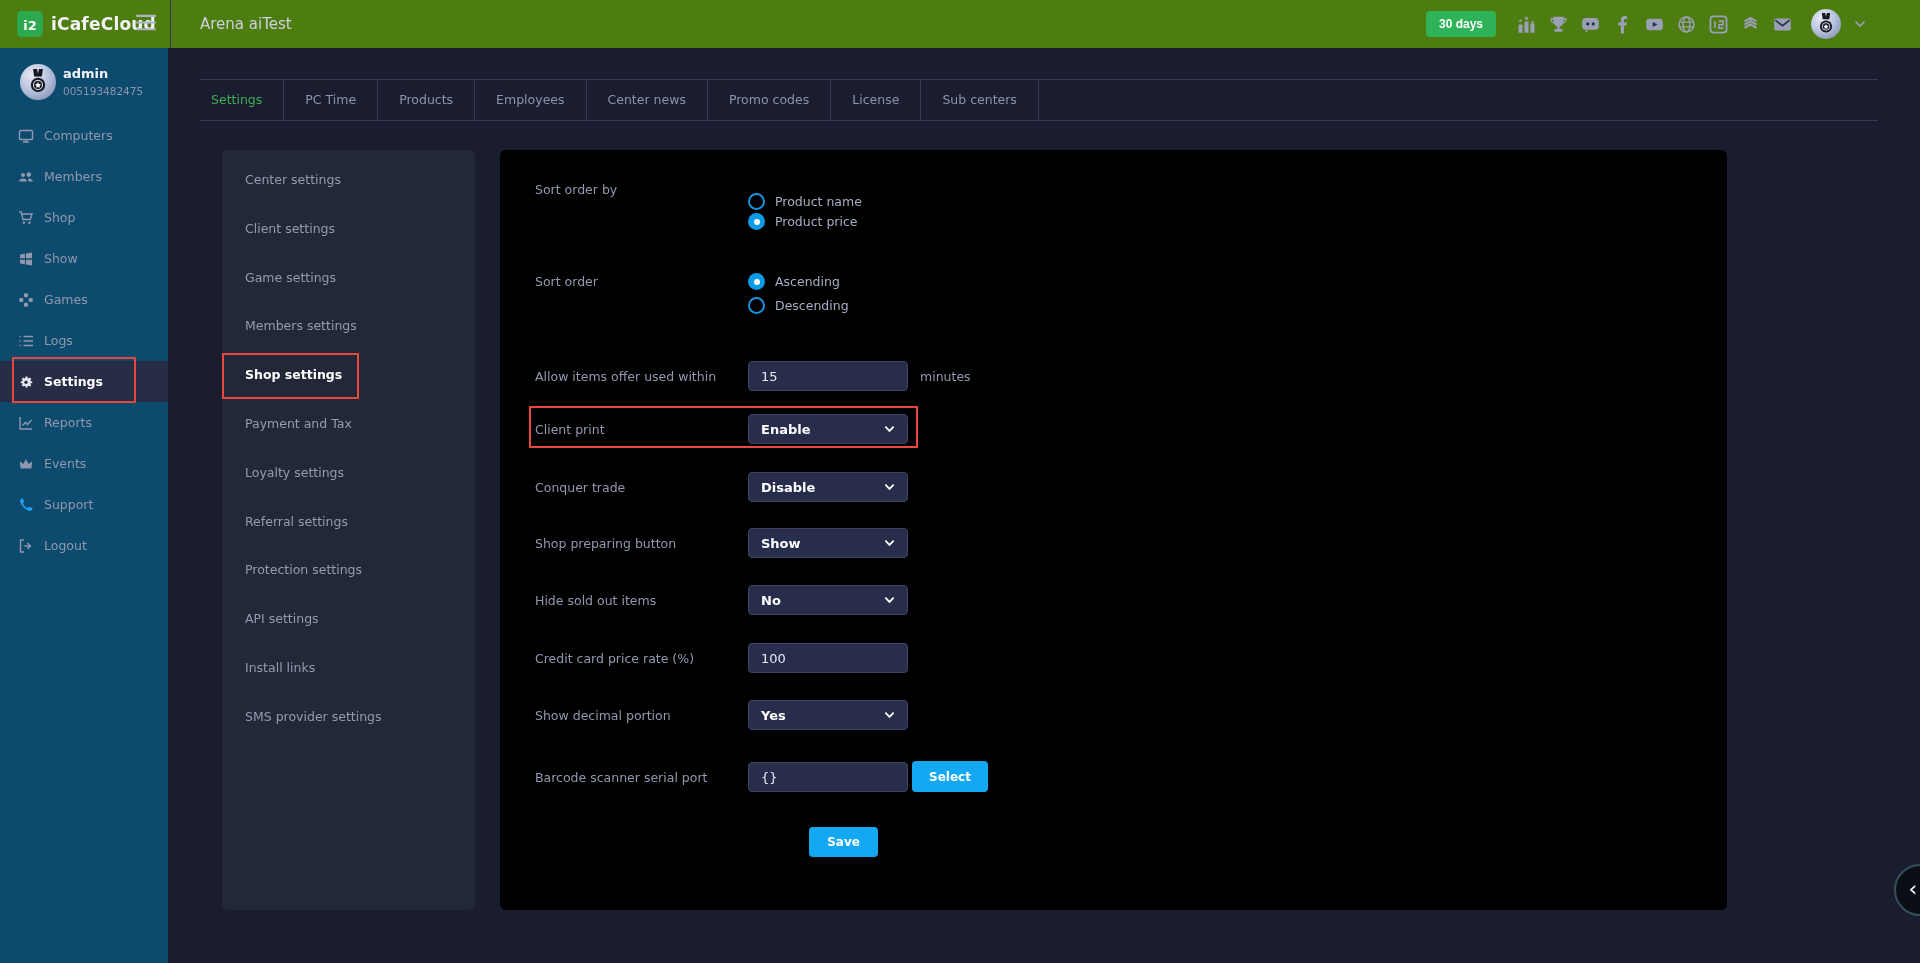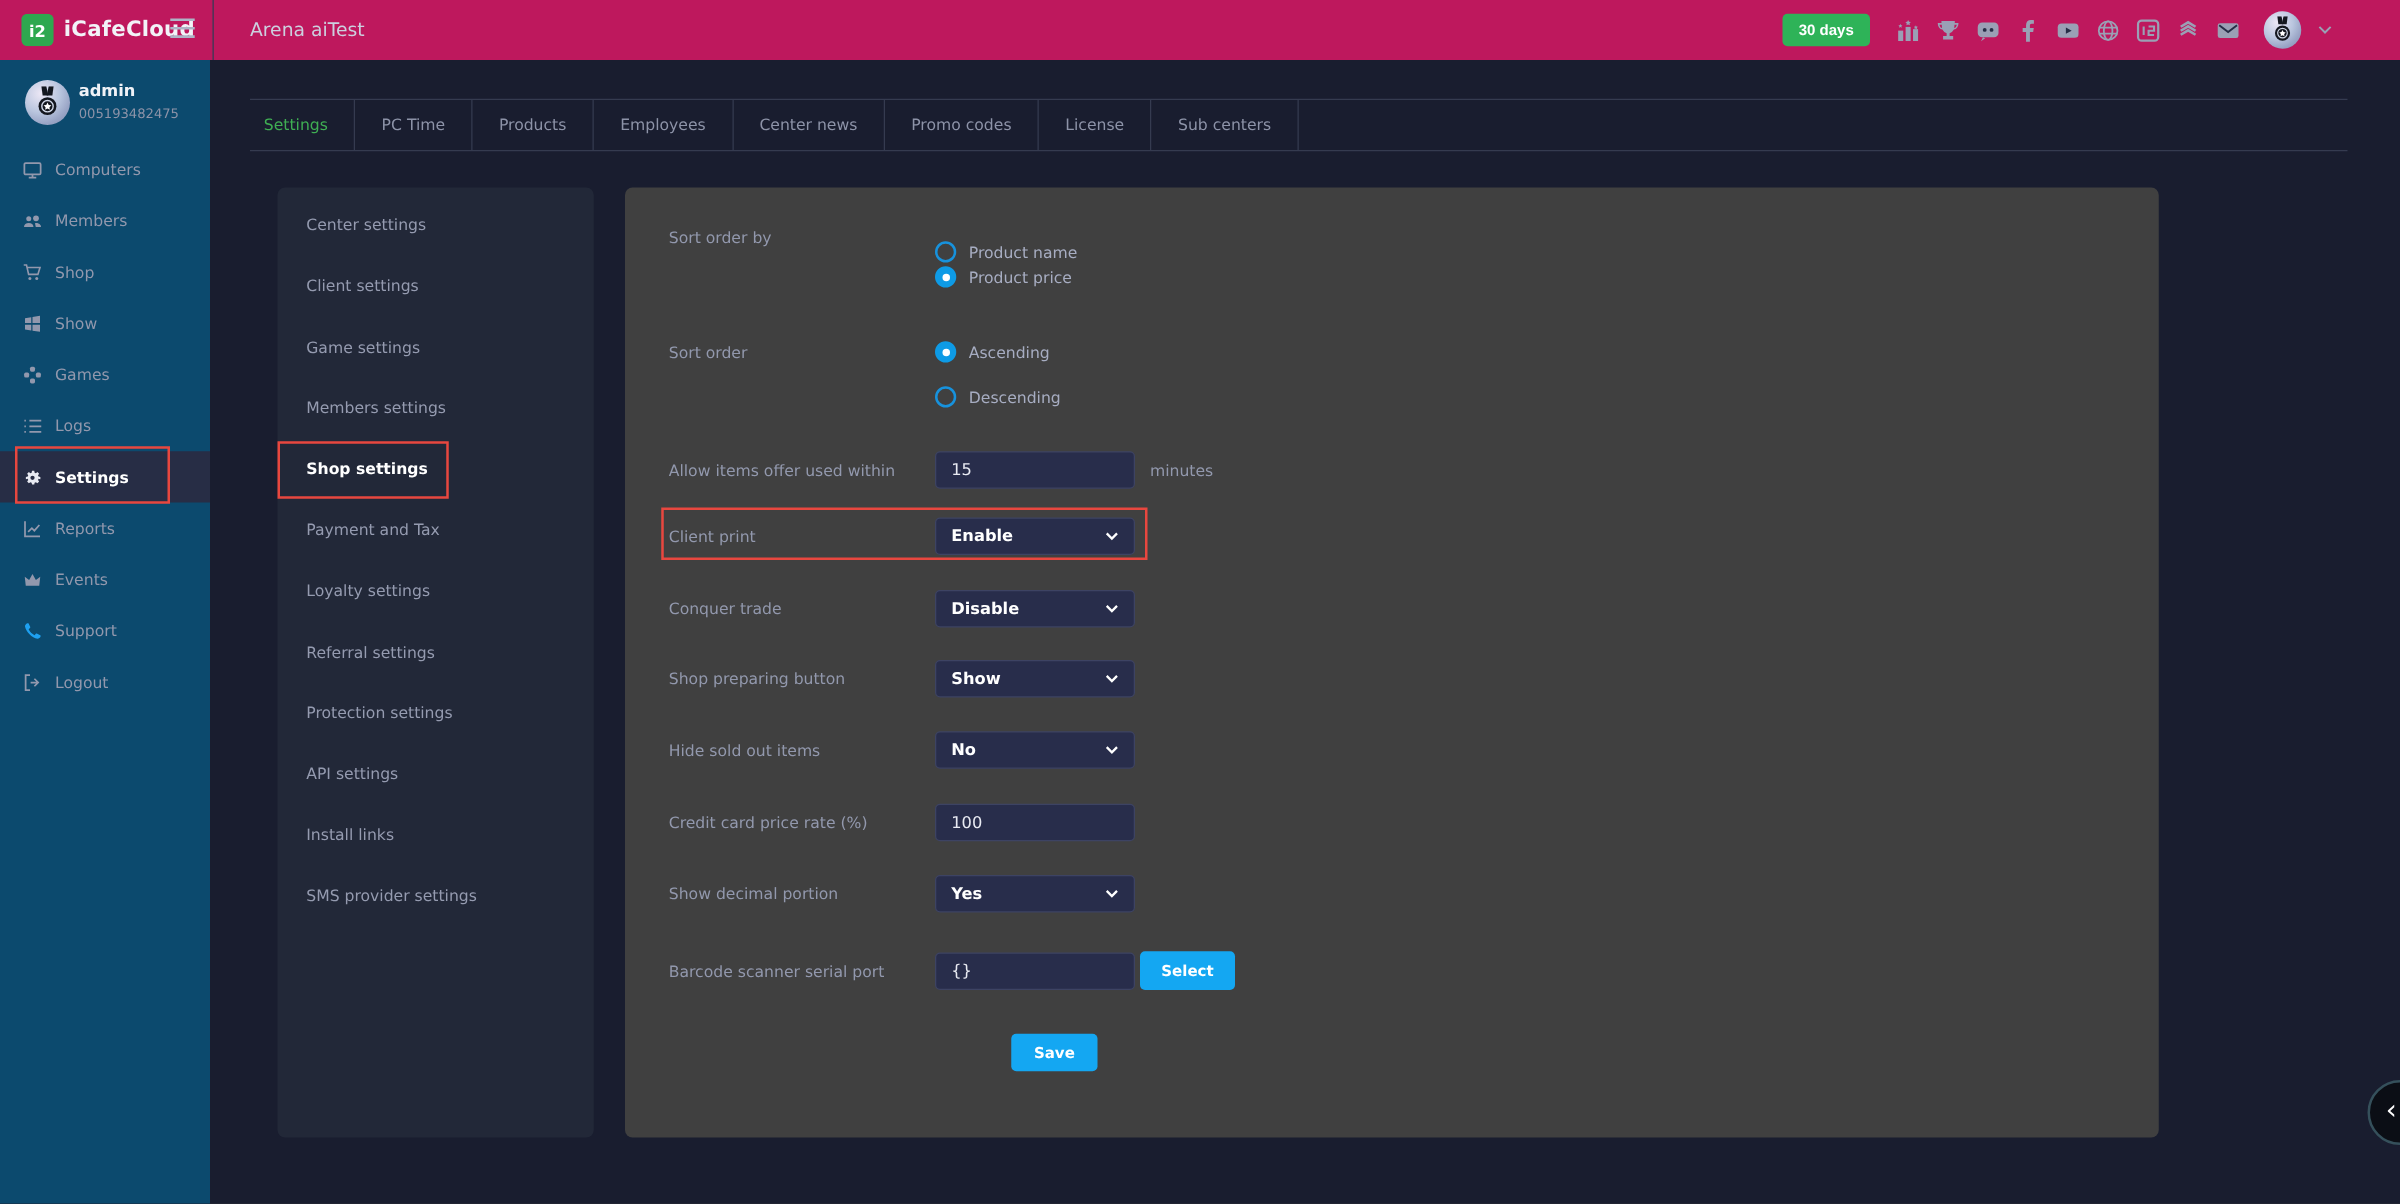--- a/index.html
+++ b/index.html
@@ -1,20 +1,20 @@
 <!DOCTYPE html>
 <html><head>
 <meta charset="utf-8">
 <style>
   * { margin:0; padding:0; box-sizing:border-box; }
   html,body { width:1920px; height:963px; overflow:hidden; }
   body { font-family:"DejaVu Sans","Liberation Sans",sans-serif; background:#191d2f; color:#eef0f6; position:relative; }
 
   
-  .header { position:absolute; left:0; top:0; width:1920px; height:48px; background:#be185d; z-index:5; }
+  .header { position:absolute; left:0; top:0; width:1920px; height:48px; background:#4d7c0f; z-index:5; }
   .brand { position:absolute; left:17px; top:0; height:48px; display:flex; align-items:center; gap:8px; }
   .brand-name { font-size:17px; font-weight:bold; color:#f2f3f8; letter-spacing:.2px; }
   .hamburger { position:absolute; left:135px; top:14px; width:22px; height:20px; color:#aeb3c6; cursor:pointer; background:none; border:none; }
   .header-divider { position:absolute; left:170px; top:0; width:1px; height:48px; background:#343a55; }
   .header-title { position:absolute; left:200px; top:0; line-height:48px; font-size:15px; color:#ccd0df; }
   .header-right { position:absolute; right:54px; top:0; height:48px; display:flex; align-items:center; gap:13px; }
   .badge-days { background:#2eb358; color:#fff; font-size:12px; font-weight:bold; border:none; border-radius:4px; padding:6px 13px; margin-right:8px; cursor:pointer; }
   .hicon { width:19px; height:19px; color:#9aa0b5; display:inline-flex; cursor:pointer; }
   .hicon svg { width:100%; height:100%; }
   .h-avatar { width:30px; height:30px; border-radius:50%; margin-left:6px;
@@ -42,21 +42,21 @@
   .tab { line-height:40px; padding:0 21px; font-size:12.5px; color:#8d93a8; border-right:1px solid #353b50; cursor:pointer; white-space:nowrap; }
   .tab:first-child { padding-left:11px; }
   .tab.active { color:#3fae53; }
 
   
   .submenu-panel { position:absolute; left:222px; top:150px; width:253px; height:760px; background:#222838; border-radius:6px; z-index:2; }
   .sm-list { position:absolute; top:6px; left:0; width:100%; }
   .sm-item { height:48.8px; line-height:48.8px; padding-left:23px; font-size:12.5px; color:#959bb0; cursor:pointer; }
   .sm-item.active { color:#ffffff; font-weight:bold; }
 
-  .main-panel { position:absolute; left:500px; top:150px; width:1227px; height:760px; background:#404040; border-radius:6px; z-index:2; }
+  .main-panel { position:absolute; left:500px; top:150px; width:1227px; height:760px; background:#000000; border-radius:6px; z-index:2; }
 
   
   .f-label { position:absolute; left:35px; font-size:12.5px; color:#9298ad; }
   .radio-group { position:absolute; left:0; width:100%; }
   .radio-group .f-label { top:1px; }
   .radio-opt { position:absolute; left:248px; display:flex; align-items:center; gap:10px; cursor:pointer; }
   .radio { width:17px; height:17px; border-radius:50%; border:2px solid #1792dd; flex:0 0 17px; }
   .radio.checked { background:#0e9be6; border-color:#0e9be6; position:relative; }
   .radio.checked::after { content:''; position:absolute; width:6px; height:6px; border-radius:50%; background:#fff; top:50%; left:50%; transform:translate(-50%,-50%); }
   .r-label { font-size:12.5px; color:#a7adc2; }
@@ -338,21 +338,21 @@
       <span class="r-label">Product price</span>
     </label>
   </div>
 
   <div class="radio-group" style="top:123px;height:62px;">
     <div class="f-label">Sort order</div>
     <label class="radio-opt" style="top:0;">
       <span class="radio checked"></span>
       <span class="r-label">Ascending</span>
     </label>
-    <label class="radio-opt" style="top:36px;text-align:center;">
+    <label class="radio-opt" style="top:24px;text-align:center;">
       <span class="radio"></span>
       <span class="r-label">Descending</span>
     </label>
   </div>
 
   <div class="form-row" style="top:211px;">
     <div class="f-label">Allow items offer used within</div>
     <input class="text-input" type="text" value="15" style="">
     <div class="suffix">minutes</div>
   </div>

